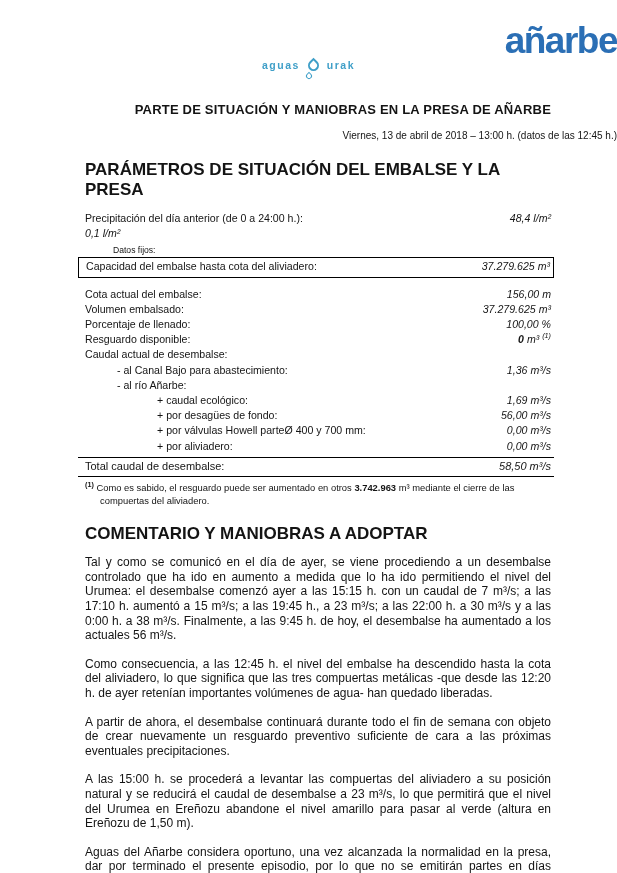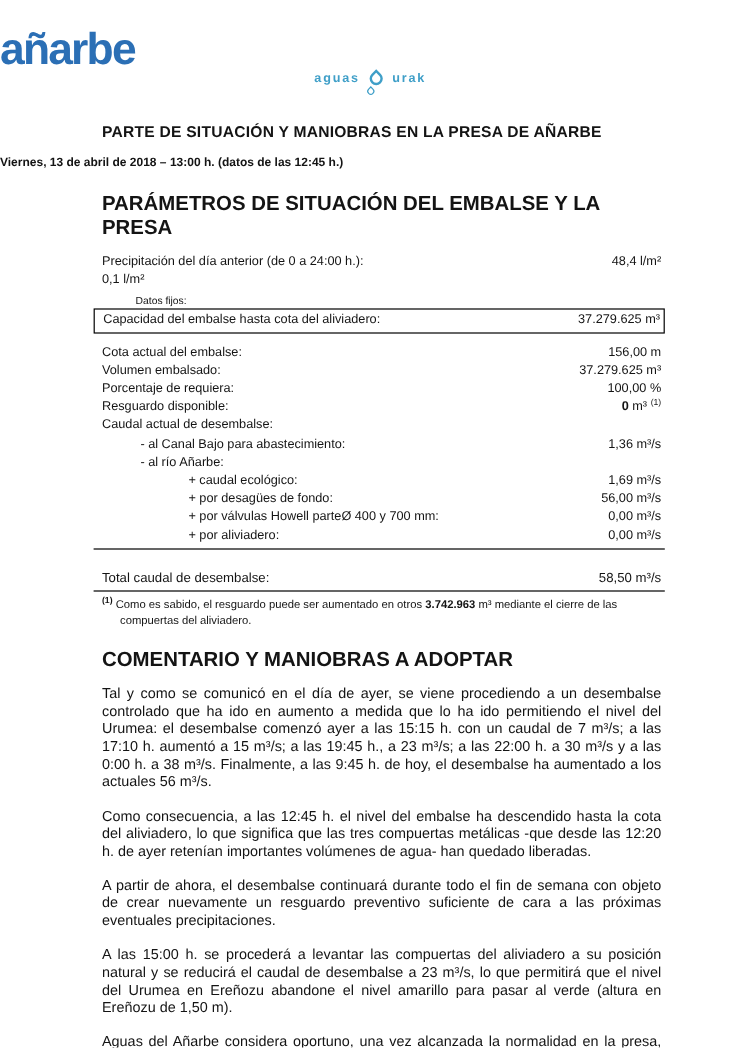--- a/index.html
+++ b/index.html
@@ -5,21 +5,21 @@
   html,body{margin:0;padding:0;background:#ffffff;}
   .page{
     position:relative;
     width:617px;height:873px;
     box-sizing:border-box;
     padding:20px 66px 0 85px;
     background:#ffffff;
     color:#141414;
     font-family:"Liberation Sans", sans-serif;
   }
-  .full-bleed{margin-left:-85px;margin-right:-66px;text-align:left;}
+  .full-bleed{margin-left:-85px;margin-right:-66px;text-align:right;}
 
   
   .logo{padding-top:2px;line-height:1;}
   .wordmark{
     display:inline-block;
     font-size:37px;font-weight:bold;letter-spacing:-1.5px;
     color:#2b6fb5;line-height:1;
   }
   .tagline{
     margin-top:1px;
@@ -28,41 +28,41 @@
   }
   .drop{
     display:inline-block;width:7px;height:7px;
     border:2px solid #3f9fc8;border-radius:0 50% 50% 50%;
     transform:rotate(45deg);
   }
   .drop.small{width:4px;height:4px;border-width:1.6px;margin-top:2px;}
 
   
   .title{margin:23px 0 0 0;font-size:13px;font-weight:bold;letter-spacing:.2px;}
-  .dateline{margin-top:13px;font-size:10px;font-weight:bold;}
+  .dateline{margin-top:13px;font-size:10px;}
   .sec-heading{margin:19px 0 11px 0;font-size:17px;font-weight:bold;}
   .sec-heading.center{text-align:left;margin:17px 0 11px 0;}
 
   
   .row{display:flex;justify-content:space-between;align-items:baseline;
        font-size:10.6px;line-height:15.2px;}
   .row .lbl{white-space:pre;}
-  .row .val{white-space:pre;text-align:right;}
+  .row .val{white-space:pre;text-align:right;font-style:italic;}
   .ind1{padding-left:32px;}
   .ind2{padding-left:72px;}
   .small-label{font-size:8.6px;line-height:12px;margin-top:3px;padding-left:28px;}
   .fixed-box{
     border:1.3px solid #000;
     margin:1px -3px 9px -7px;
     padding:1px 3px 2px 7px;
   }
   .total-box{
     border-top:1.3px solid #000;border-bottom:1.3px solid #000;
     margin:3px -3px 0 -7px;
-    padding:17px 3px 2px 7px;
+    padding:1px 3px 2px 7px;
   }
   .total-box .row{font-size:11px;}
   sup{font-size:7.2px;vertical-align:super;line-height:0;}
   b.num{font-weight:bold;}
 
   
   .footnote{
     margin-top:5px;font-size:9.4px;line-height:12.6px;
     padding-left:15px;text-indent:-15px;
   }
@@ -115,21 +115,21 @@
 
   <div class="row">
     <span class="lbl">Cota actual del embalse:</span>
     <span class="val">156,00 m</span>
   </div>
   <div class="row">
     <span class="lbl">Volumen embalsado:</span>
     <span class="val">37.279.625 m³</span>
   </div>
   <div class="row">
-    <span class="lbl">Porcentaje de requiera:</span>
+    <span class="lbl">Porcentaje de llenado:</span>
     <span class="val">100,00 %</span>
   </div>
   <div class="row">
     <span class="lbl">Resguardo disponible:</span>
     <span class="val"><b class="num">0</b><span> m³ </span><sup>(1)</sup></span>
   </div>
   <div class="row">
     <span class="lbl">Caudal actual de desembalse:</span>
     <span class="val"></span>
   </div>

